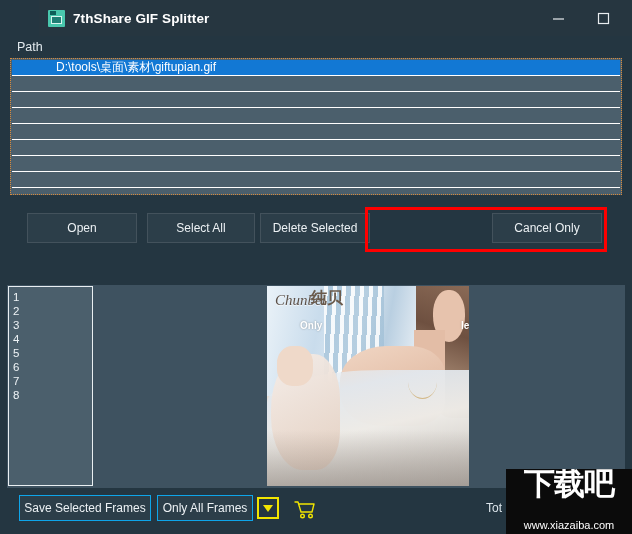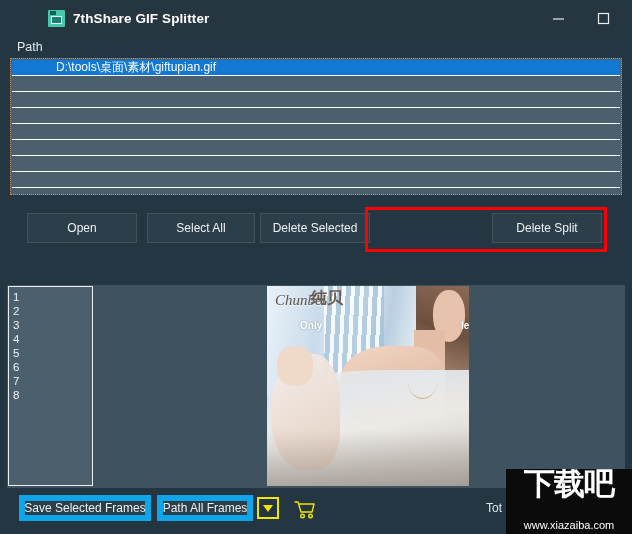--- a/index.html
+++ b/index.html
@@ -291,21 +291,21 @@
   #bottom-bar {
     position: absolute; left: 7px; top: 489px;
     width: 618px; height: 40px;
     background: #243641;
     box-sizing: border-box;
   }
   .save-btn {
     position: absolute; top: 6px;
     height: 26px;
     background: #2c3e49;
-    border: 6px solid #0ea5e9;
+    border: 1px solid #0ea5e9;
     box-sizing: border-box;
     color: #ecf1f4;
     font-size: 12px;
     display: flex; align-items: center; justify-content: center;
     white-space: nowrap;
   }
   #dropdown-btn {
     position: absolute; left: 250px; top: 8px;
     width: 22px; height: 22px;
     border: 2px solid #f2e500;
@@ -400,21 +400,21 @@
         <div id="hs-thumb"></div>
       </div>
       <div class="hs-arrow">❯</div>
     </div>
   </div>
 
   <div id="btn-strip">
       <div class="act-btn" style="left: 20px; width: 110px;">Open</div>
       <div class="act-btn" style="left: 140px; width: 108px;">Select All</div>
       <div class="act-btn" style="left: 253px; width: 110px;">Delete Selected</div>
-      <div class="act-btn" style="left: 485px; width: 110px;">Delete Split</div>
+      <div class="act-btn" style="left: 485px; width: 110px;">Cancel Only</div>
     </div>
   <div id="red-box"></div>
 
   <div id="work-area">
     <div id="frame-list">
         <div class="frame-item">1</div>
         <div class="frame-item">2</div>
         <div class="frame-item">3</div>
         <div class="frame-item">4</div>
         <div class="frame-item">5</div>
@@ -441,21 +441,21 @@
           <span>Only</span>
           <span class="mid">&nbsp;</span>
           <span>left</span>
         </div>
       </div>
     </div>
   </div>
 
   <div id="bottom-bar">
     <div class="save-btn" style="left:12px;width:132px;">Save Selected Frames</div>
-    <div class="save-btn" style="left:150px;width:96px;">Path All Frames</div>
+    <div class="save-btn" style="left:150px;width:96px;">Only All Frames</div>
     <div id="dropdown-btn">
       <svg width="12" height="10" viewBox="0 0 12 10">
           <polygon points="1,2 11,2 6,9" fill="#f2e500"></polygon>
         </svg>
     </div>
     <div id="cart-btn">
       <svg width="22" height="19" viewBox="0 0 22 19">
         <path d="M1,2 L4,2 L7,12 L18,12 L20,4 L5.2,4" fill="none" stroke="#f2e500" stroke-width="1.4" stroke-linejoin="round" stroke-linecap="round"></path>
         <circle cx="8.5" cy="16" r="1.8" fill="none" stroke="#f2e500" stroke-width="1.4"></circle>
         <circle cx="16.5" cy="16" r="1.8" fill="none" stroke="#f2e500" stroke-width="1.4"></circle>

